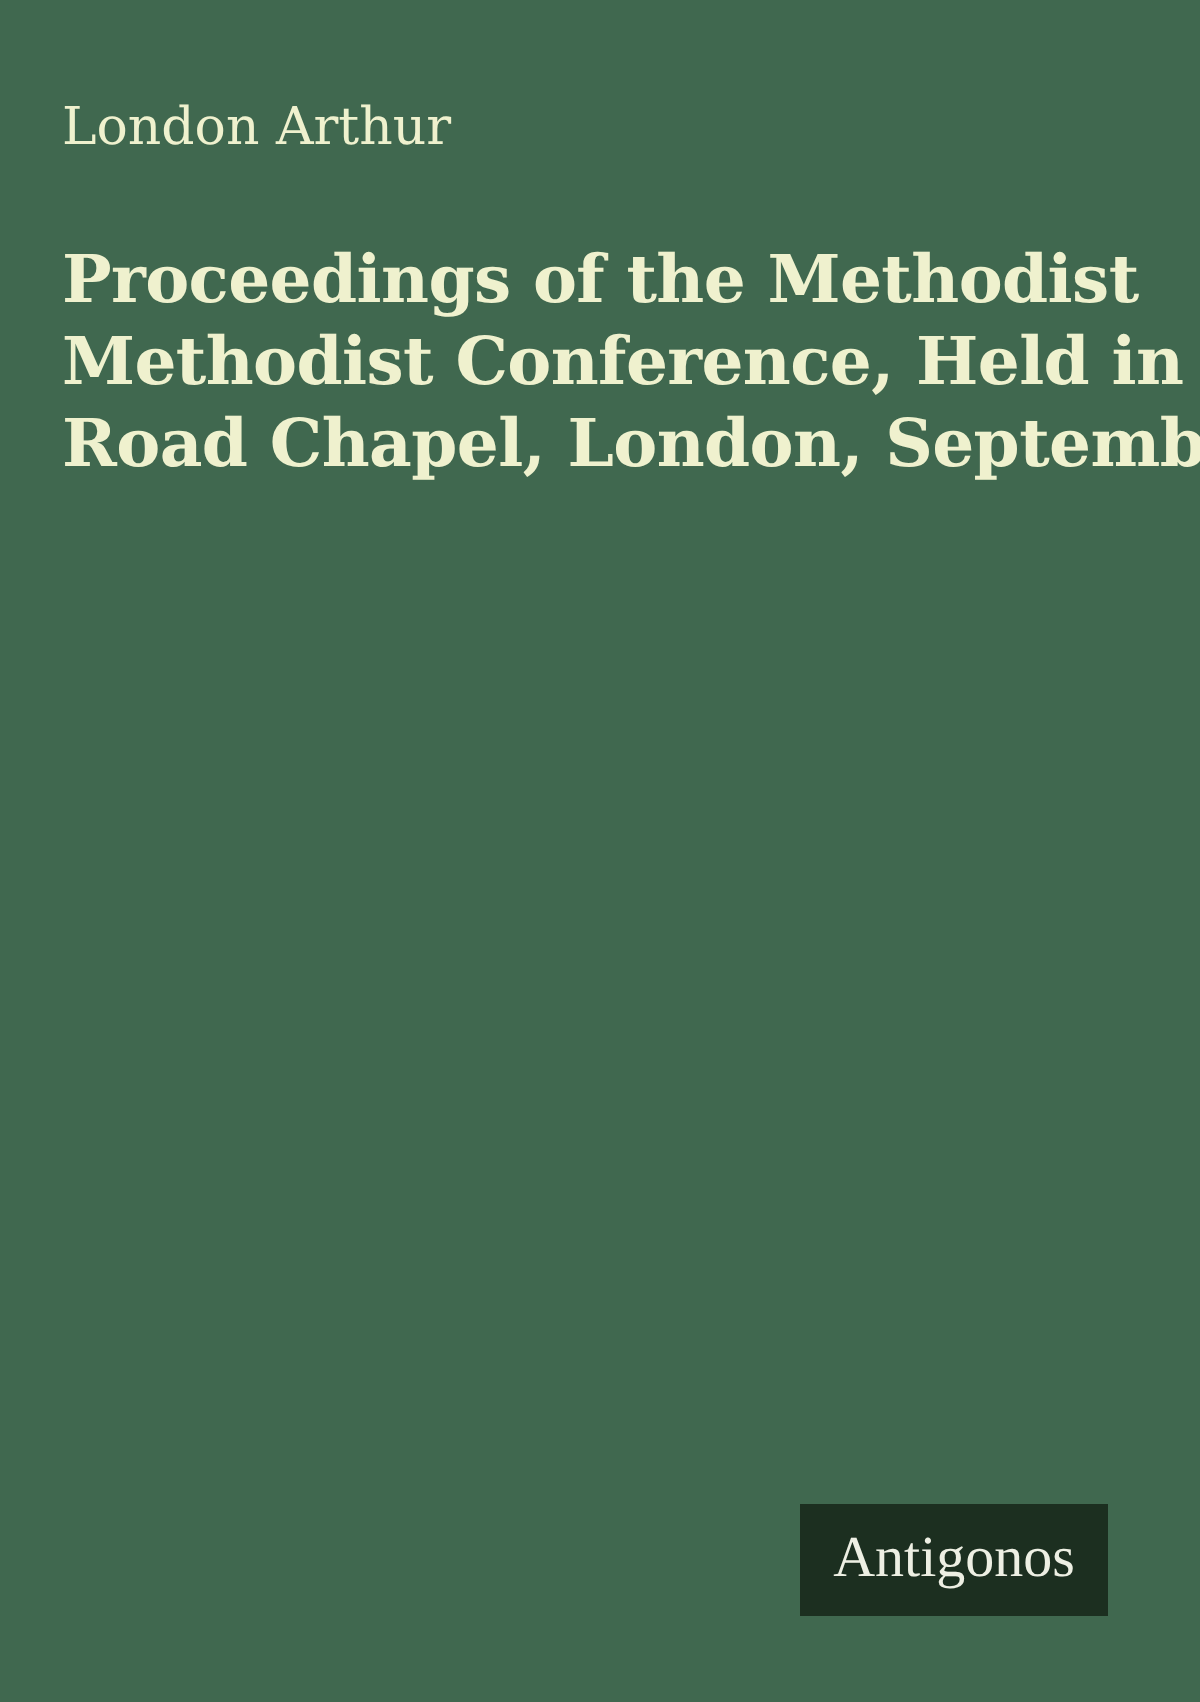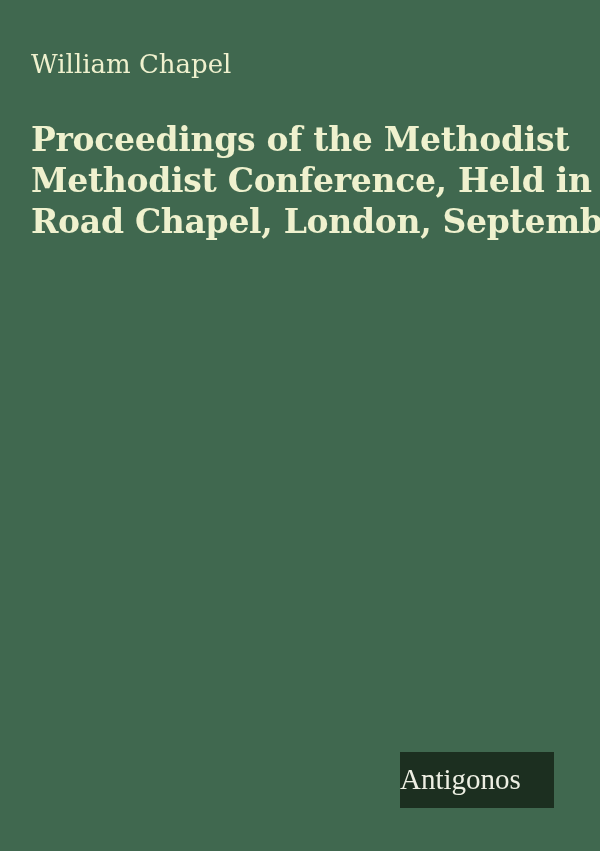--- a/index.html
+++ b/index.html
@@ -52,36 +52,37 @@
   }
   .publisher-badge {
     position: absolute;
     left: 400px;
     top: 752px;
     width: 154px;
     height: 56px;
     background: var(--publisher-box-bg);
     display: flex;
     align-items: center;
+    justify-content: center;
   }
   .publisher-name {
     font-family: "Liberation Serif", "DejaVu Serif", serif;
     font-size: 29px;
     font-weight: 400;
     color: var(--publisher-text);
     white-space: nowrap;
     padding-bottom: 2px;
   }
 </style>
 </head>
 <body>
 
 <div class="cover">
 
-  <div class="author">William Chapel</div>
+  <div class="author">London Arthur</div>
 
   <div class="title">
     <div class="title-line">Proceedings of the Methodist</div>
     <div class="title-line">Methodist Conference, Held in City</div>
     <div class="title-line">Road Chapel, London, September, 1881</div>
   </div>
 
   <div class="publisher-badge">
     <span class="publisher-name">Antigonos</span>
   </div>

